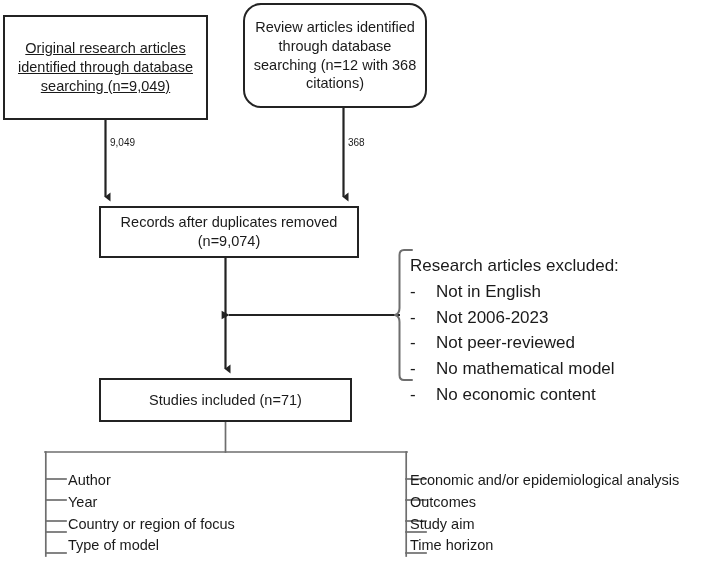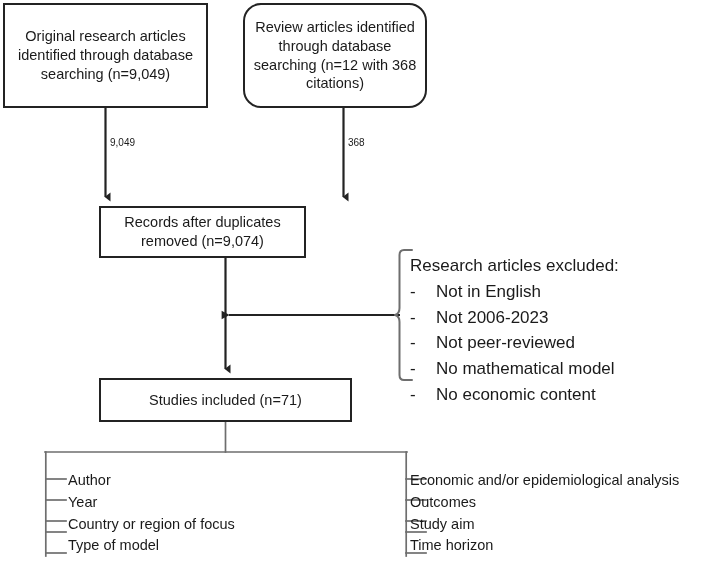--- a/index.html
+++ b/index.html
@@ -26,23 +26,23 @@
     display: flex;
     align-items: center;
     justify-content: center;
     text-align: center;
     font-size: 14.5px;
     line-height: 1.30;
     padding: 3px 7px;
     white-space: pre-line;
   }
 
-  #box-original { left: 3px;   top: 3px;   width: 205px; height: 105px; }
+  #box-original { left: 3px;   top: 15px;   width: 205px; height: 105px; text-decoration: underline; }
   #box-review   { left: 243px; top: 3px;   width: 184px; height: 105px; border-radius: 18px; }
-  #box-records  { left: 99px;  top: 206px; width: 207px; height: 52px;  }
+  #box-records  { left: 99px;  top: 206px; width: 260px; height: 52px;  }
   #box-included { left: 99px;  top: 378px; width: 253px; height: 44px; text-align: right;  }
 
   
   #wires {
     position: absolute;
     left: 0; top: 0;
     width: 709px;
     height: 561px;
     pointer-events: none;
   }

